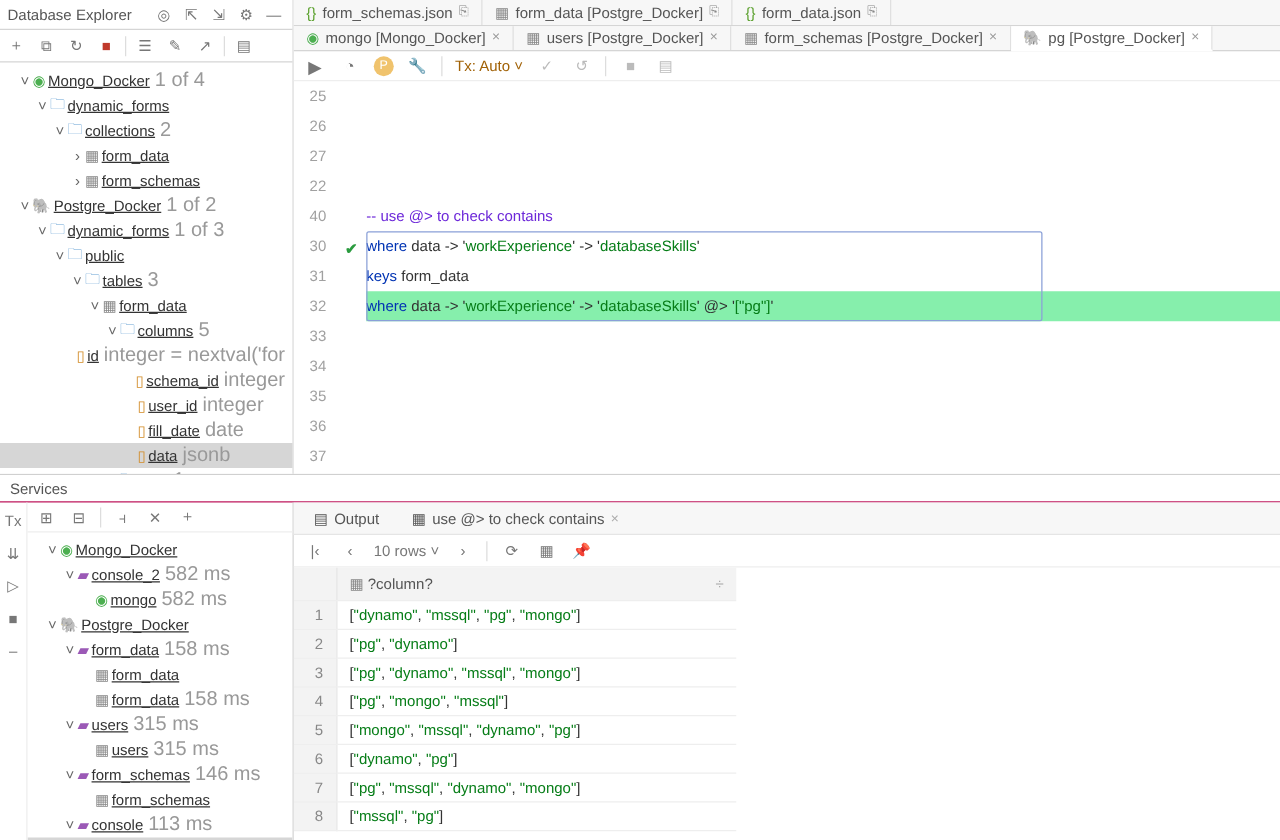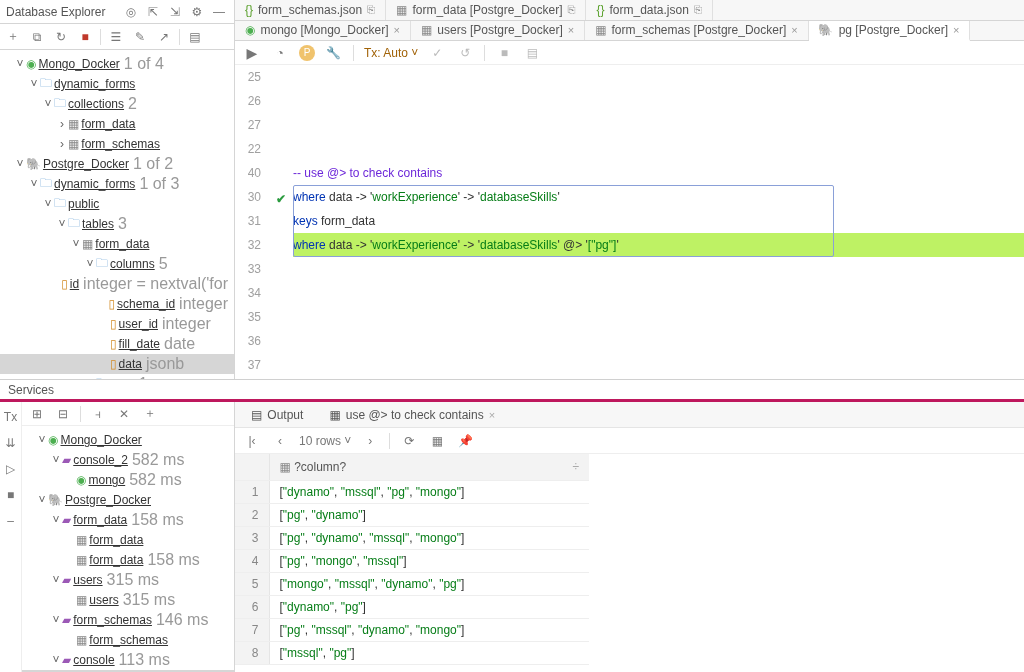--- a/index.html
+++ b/index.html
@@ -33,25 +33,25 @@
 .ed-toolbar { height: 30px; display: flex; align-items: center; gap: 10px; padding: 0 8px; border-bottom: 1px solid #eee; }
 .play { color: #2b9b3f; font-size: 14px; }
 .code-area { flex:1; display:flex; font-family: "JetBrains Mono", Consolas, monospace; font-size: 13px; }
 .gutter-check { width: 24px; padding-top: 2px; }
 .gutter-check .ok { color:#2b9b3f; font-weight:bold; display:block; text-align:center; }
 .gutter-num { width: 34px; color:#a0a0a0; text-align:right; padding-right:8px; line-height: 24px; }
 .code-ln { line-height:24px; height:24px; white-space: pre; }
 .code-body { flex:1; position:relative; }
 .sql-box { position:absolute; left:0; top:0; right:190px; height:72px; border:1px solid #8aa0d8; border-radius:2px; pointer-events:none; }
 .kw{color:#0033b3}.str{color:#067d17}.num{color:#1750eb}.cmt{color:#6d28d9;}
-.caret-ln { background: #bef264; }
+.caret-ln { background: #86efac; }
 
 
 .services { flex:1; display:flex; flex-direction:column; background:#fff; }
-.svc-header { height:22px; border-bottom:3px solid #be185d; padding:0 8px; display:flex; align-items:center; color:#555; }
+.svc-header { height:22px; border-bottom:1px solid #be185d; padding:0 8px; display:flex; align-items:center; color:#555; }
 .svc-body { flex:1; display:flex; }
 .svc-left { width:235px; border-right:1px solid #d5d5d5; display:flex; }
 .svc-gutter { width:22px; border-right:1px solid #eee; display:flex; flex-direction:column; align-items:center; gap:8px; padding-top:6px; color:#888; }
 .svc-tree { flex:1; overflow:auto; padding-top:4px; }
 .svc-toolbar { height:24px; display:flex; align-items:center; gap:8px; padding:0 6px; border-bottom:1px solid #eee; }
 
 .svc-right { flex:1; display:flex; flex-direction:column; }
 .out-tabs { height:26px; display:flex; align-items:center; gap:10px; padding:0 8px; border-bottom:1px solid #e5e5e5; background:#f7f7f7; }
 .out-tab { display:flex; align-items:center; gap:5px; padding:3px 8px; color:#555; cursor:pointer; border-radius:3px; }
 .out-tab .xx{ color:#aaa; font-size:11px; }

